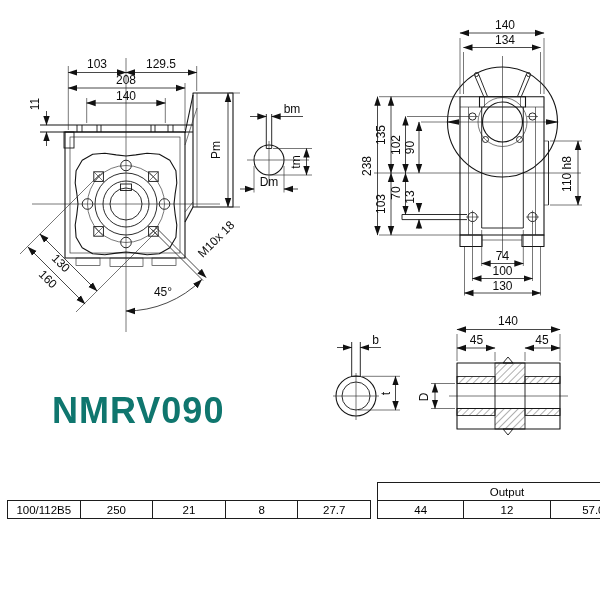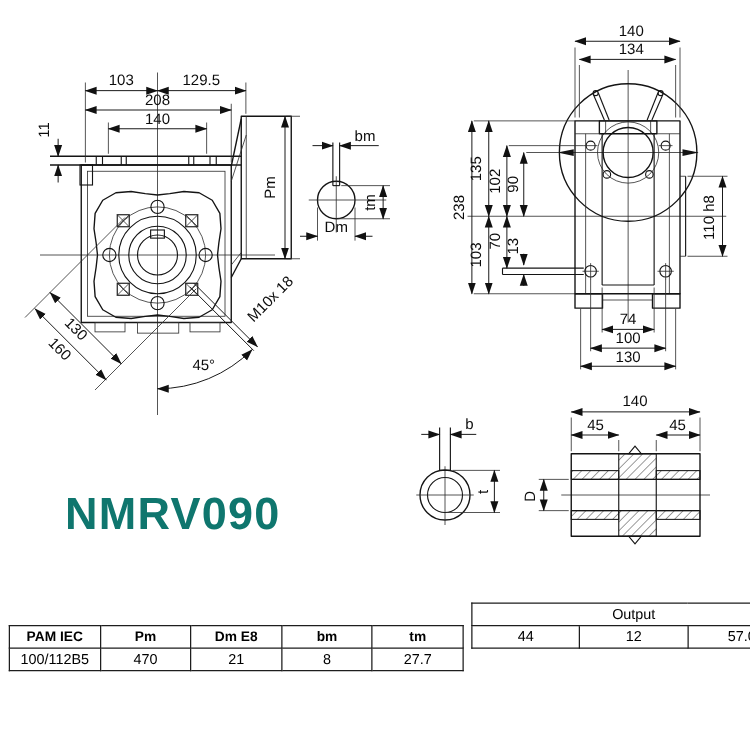--- a/index.html
+++ b/index.html
@@ -308,30 +308,23 @@
     <text class="tx" x="476.5" y="344">45</text>
     <text class="tx" x="542" y="344">45</text>
     <text class="tx" transform="translate(428,397) rotate(-90)">D</text>
   </g>
 </svg>
 
 <div id="model-title">NMRV090</div>
 
 <table class="t" style="left:7px;top:500px;width:364px">
   <tbody>
-        <tr class="hd">
-    <td>PAM IEC</td>
-    <td>Pm</td>
-    <td>Dm E8</td>
-    <td>bm</td>
-    <td>tm</td>
-  </tr>
   <tr>
     <td>100/112B5</td>
-    <td>470</td>
+    <td>250</td>
     <td>21</td>
     <td>8</td>
     <td>27.7</td>
   </tr>
 </tbody>
     </table>
 
 <table class="t" style="left:377px;top:482px;width:260px">
   <tbody>
         <tr>

